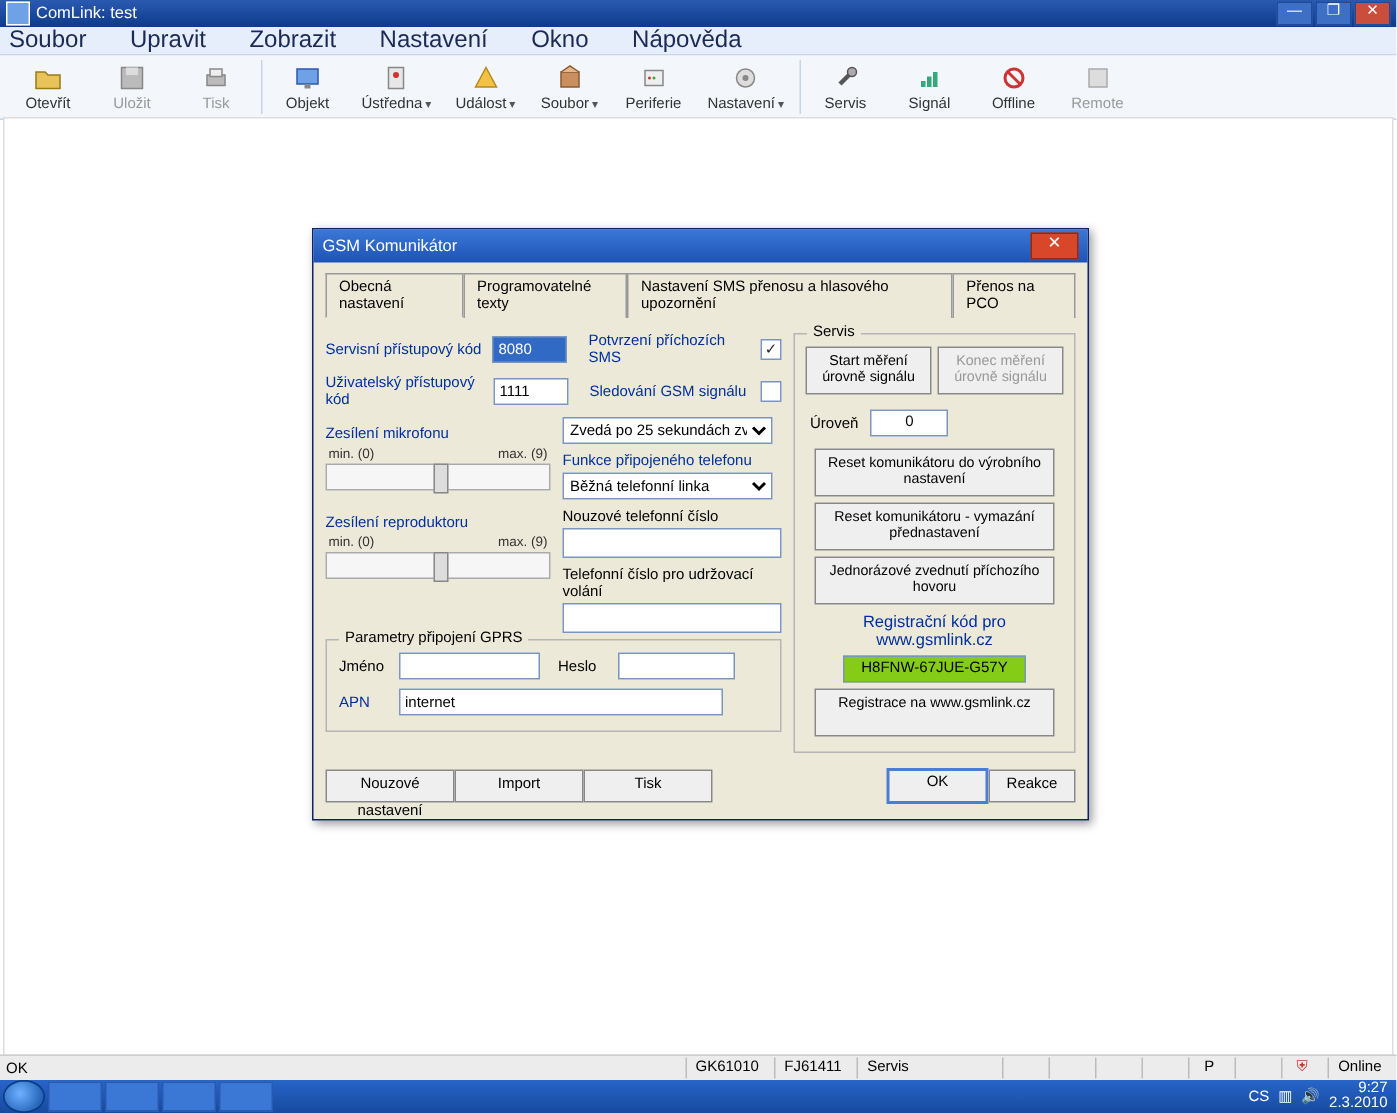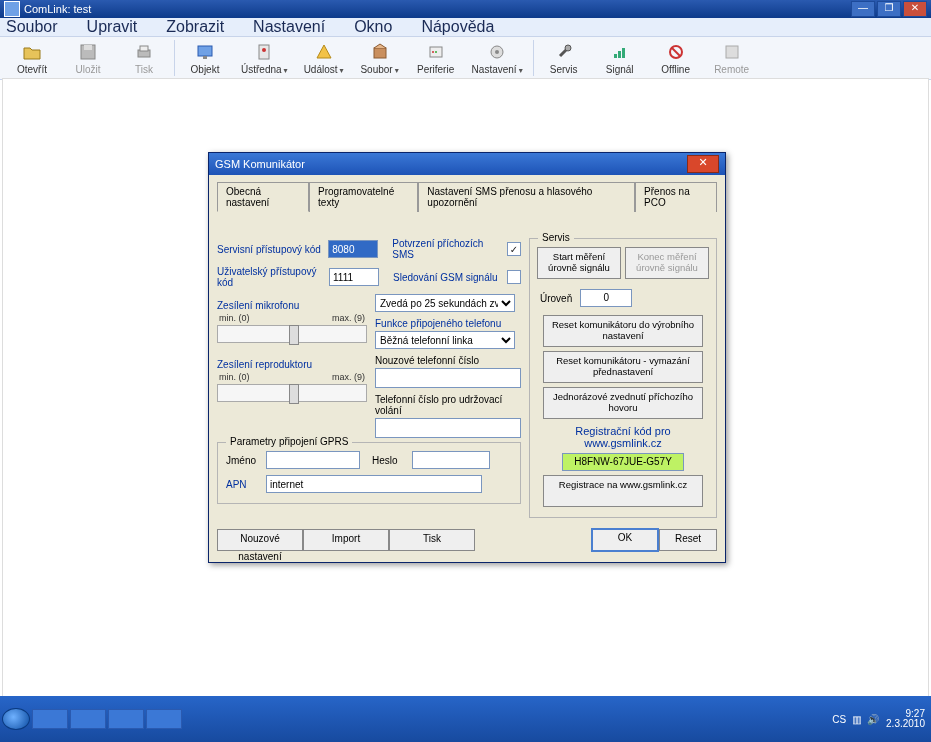--- a/index.html
+++ b/index.html
@@ -15,31 +15,31 @@
   .toolbar{height:42px;background:#f3f6fb;border-bottom:1px solid #c8d4ea;display:flex;align-items:center;padding:0 4px;gap:0}
   .tbtn{display:flex;flex-direction:column;align-items:center;justify-content:center;padding:2px 8px;font-size:10px;color:#333;min-width:40px;cursor:pointer}
   .tbtn.dis{color:#999}
   .tico{width:20px;height:20px;margin-bottom:2px}
   .tsep{width:1px;height:36px;background:#c8d4ea;margin:0 2px}
   .caret{font-size:8px;margin-left:2px;color:#555}
   .content{position:absolute;top:78px;left:2px;right:2px;bottom:38px;background:#fff;border:1px solid #ddd}
   .statusbar{position:absolute;left:0;right:0;bottom:22px;height:16px;background:#ececec;border-top:1px solid #ccc;display:flex;align-items:center;font-size:10px;padding:0 4px;gap:4px}
   .sb-cell{border-left:1px solid #bbb;padding:0 6px;height:14px;line-height:14px}
   .sb-small{width:14px;text-align:center}
-  .taskbar{position:absolute;left:0;right:0;bottom:0;height:22px;background:linear-gradient(#2765c8,#174a9f);display:flex;align-items:center;padding:12px 2px;gap:2px;color:#fff;font-size:10px}
+  .taskbar{position:absolute;left:0;right:0;bottom:0;height:22px;background:linear-gradient(#2765c8,#174a9f);display:flex;align-items:center;padding:0 2px;gap:2px;color:#fff;font-size:10px}
   .start{width:26px;height:20px;border-radius:50%;background:radial-gradient(circle at 40% 40%,#6fb1ff,#0a4aa0);border:1px solid #0a3a80}
   .task{width:34px;height:18px;background:#3b78d6;border:1px solid #2a5ab0}
   .tray{margin-left:auto;display:flex;align-items:center;gap:6px;padding-right:4px}
   .clock{text-align:right;line-height:10px}
   
   .dialog{position:absolute;left:208px;top:152px;width:516px;background:#ece9d8;border:1px solid #0a246a;box-shadow:2px 2px 6px rgba(0,0,0,.4)}
   .dlg-title{height:22px;background:linear-gradient(#3b78d6,#1d53b6);color:#fff;display:flex;align-items:center;padding:0 6px;font-size:11px}
   .dlg-close{margin-left:auto;width:30px;height:16px;background:#d9472b;border:1px solid #8a2a18;color:#fff;text-align:center;line-height:13px;font-size:11px;cursor:pointer}
   .dlg-body{padding:6px 8px 10px}
-  .tabs{display:flex;border-bottom:1px solid #999;margin-bottom:26px;font-size:10px}
+  .tabs{display:flex;border-bottom:1px solid #999;margin-bottom:10px;font-size:10px}
   .tab{padding:3px 8px;border:1px solid #999;border-bottom:none;margin-right:0;background:#ece9d8;cursor:pointer;position:relative;top:1px}
   .tab.active{background:#ece9d8;border-bottom:1px solid #ece9d8}
   .panel{display:flex;gap:8px}
   .left{flex:0 0 300px}
   .right{flex:1}
   .row{display:flex;align-items:center;margin-bottom:6px;font-size:10px}
   .lbl{width:112px;color:#0030a0}
   .lbl.k{color:#000}
   .inp{width:42px;height:16px;border:1px solid #7a96bf;background:#fff;padding:0 3px;font-size:10px}
   .inp.sel{background:#316ac5;color:#fff}
@@ -60,21 +60,21 @@
   .mid .lbl2.k{color:#000}
   .tin{width:140px;height:16px;border:1px solid #7a96bf;background:#fff;display:block}
   .svc{border:1px solid #b5b5b5;padding:6px;position:relative}
   .btn2{display:block;width:150px;min-height:24px;border:1px solid #888;background:#efefef;color:#000;font-size:9.5px;text-align:center;padding:3px 4px;margin:4px auto;cursor:pointer;line-height:11px}
   .btn2.dis{color:#999}
   .pair{display:flex;gap:4px;justify-content:center}
   .pair .btn2{width:74px;margin:2px 0}
   .uro{display:flex;align-items:center;gap:8px;font-size:10px;margin:8px 4px}
   .urobox{width:50px;height:16px;border:1px solid #7a96bf;background:#fff;text-align:center;line-height:16px}
   .reg{font-size:11px;text-align:center;color:#0030a0;margin-top:6px}
-  .regcode{width:120px;height:16px;border:1px solid #7a96bf;background:#bef264;margin:4px auto;text-align:center;line-height:16px;font-size:10px;color:#000}
+  .regcode{width:120px;height:16px;border:1px solid #7a96bf;background:#84cc16;margin:4px auto;text-align:center;line-height:16px;font-size:10px;color:#000}
   .bottom{display:flex;gap:0;margin-top:10px;align-items:center}
   .bbtn{width:84px;height:20px;border:1px solid #888;background:#efefef;font-size:10px;cursor:pointer;text-align:center;line-height:18px}
   .bbtn.def{border:2px solid #4a7fd0;line-height:16px}
   .spacer{flex:1}
   svg{display:block}
 </style>
 </head>
 <body>
 
 <div class="app">
@@ -295,21 +295,21 @@
           </div>
         </div>
       </div>
 
       <div class="bottom">
         <div class="bbtn">Nouzové nastavení</div>
         <div class="bbtn">Import</div>
         <div class="bbtn">Tisk</div>
         <div class="spacer"></div>
         <div class="bbtn def" style="width:64px">OK</div>
-        <div class="bbtn" style="width:56px">Reset</div>
+        <div class="bbtn" style="width:56px">Reakce</div>
       </div>
     </div>
   </div>
 
   <div class="statusbar">
     <span>OK</span>
     <span style="flex:1"></span>
     <span class="sb-cell">GK61010</span>
     <span class="sb-cell">FJ61411</span>
     <span class="sb-cell" style="width:80px">Servis</span>

